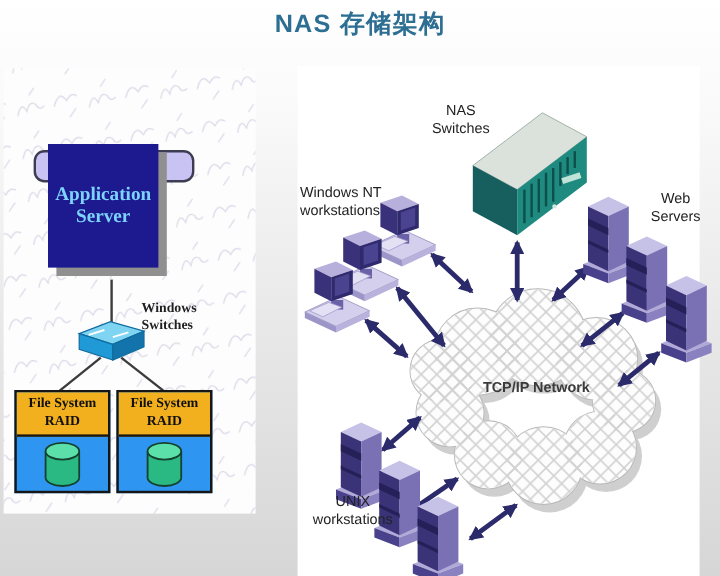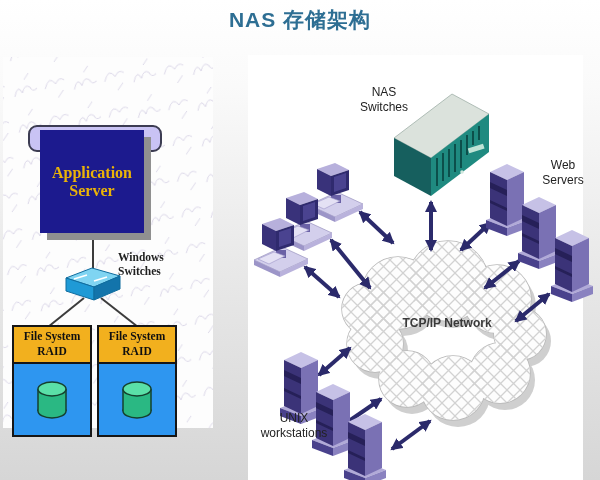--- a/index.html
+++ b/index.html
@@ -23,31 +23,31 @@
   }
   .gfx{position:absolute;left:0;top:0;width:600px;height:480px;z-index:2;pointer-events:none;}
   .lbl{position:absolute;z-index:3;color:#1f1f1f;line-height:1.25;}
   .nas-pill{
     position:absolute;left:28px;top:83px;width:130px;height:23px;z-index:3;
     background:#c9c3f4;border:2px solid #3c3c52;border-radius:9px;
     color:#ffffff;font-weight:bold;font-size:13px;letter-spacing:5px;
     text-align:center;line-height:23px;margin-top:42px;
   }
   .app-server{
-    position:absolute;left:40px;top:130px;width:104px;height:103px;z-index:3;
+    position:absolute;left:40px;top:120px;width:92px;height:103px;z-index:3;
     background:#1c1a8e;box-shadow:7px 7px 0 #909090;
-    color:#eab308;font-family:"Liberation Serif",serif;font-weight:bold;font-size:16px;
+    color:#7dd3fc;font-family:"Liberation Serif",serif;font-weight:bold;font-size:16px;
     display:flex;align-items:center;justify-content:center;text-align:center;
   }
   .eth-label{
     left:118px;top:250px;width:70px;font-weight:bold;font-size:11.5px;
     font-family:"Liberation Serif",serif;
   }
   .raid{
-    position:absolute;top:325px;width:80px;height:112px;z-index:3;
+    position:absolute;top:325px;width:80px;height:86px;z-index:3;
     border:2px solid #161616;background:#2e96f0;box-sizing:border-box;
     display:flex;flex-direction:column;
   }
   .raid-1{left:12px;} .raid-2{left:97px;}
   .raid-header{
     background:#f2b01e;border-bottom:2px solid #161616;height:33px;
     font-family:"Liberation Serif",serif;font-weight:bold;font-size:11.5px;
     color:#101010;text-align:center;line-height:1.3;padding-top:2px;
   }
   .raid-body{flex:1;display:flex;align-items:center;justify-content:center;}
@@ -243,16 +243,17 @@
         <ellipse cx="18" cy="30" rx="14" ry="7" fill="#2ab883" stroke="#15402e" stroke-width="1.5"></ellipse>
         <rect x="4" y="8" width="28" height="22" fill="#2ab883"></rect>
         <line x1="4" y1="8" x2="4" y2="30" stroke="#15402e" stroke-width="1.5"></line>
         <line x1="32" y1="8" x2="32" y2="30" stroke="#15402e" stroke-width="1.5"></line>
         <ellipse cx="18" cy="8" rx="14" ry="7" fill="#5ae0a8" stroke="#15402e" stroke-width="1.5"></ellipse>
       </svg>
     </div>
   </div>
 
   <div class="lbl dia-lbl nas-appliance-lbl">NAS Switches</div>
+  <div class="lbl dia-lbl windows-lbl">Windows NT workstations</div>
   <div class="lbl dia-lbl web-lbl">Web Servers</div>
   <div class="lbl dia-lbl cloud-lbl">TCP/IP Network</div>
   <div class="lbl dia-lbl unix-lbl">UNIX workstations</div>
 </div>
 
 </body></html>

